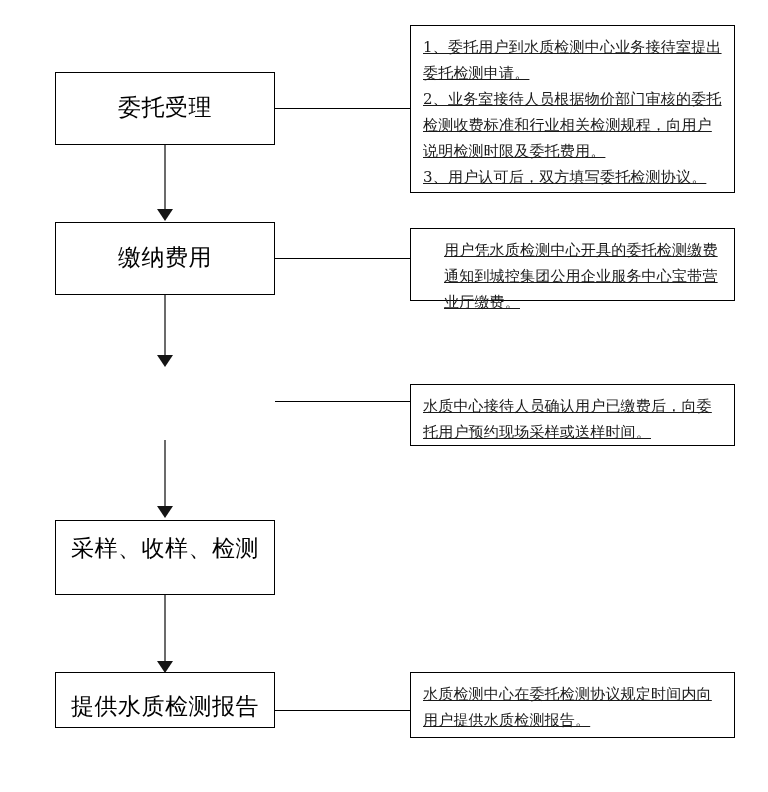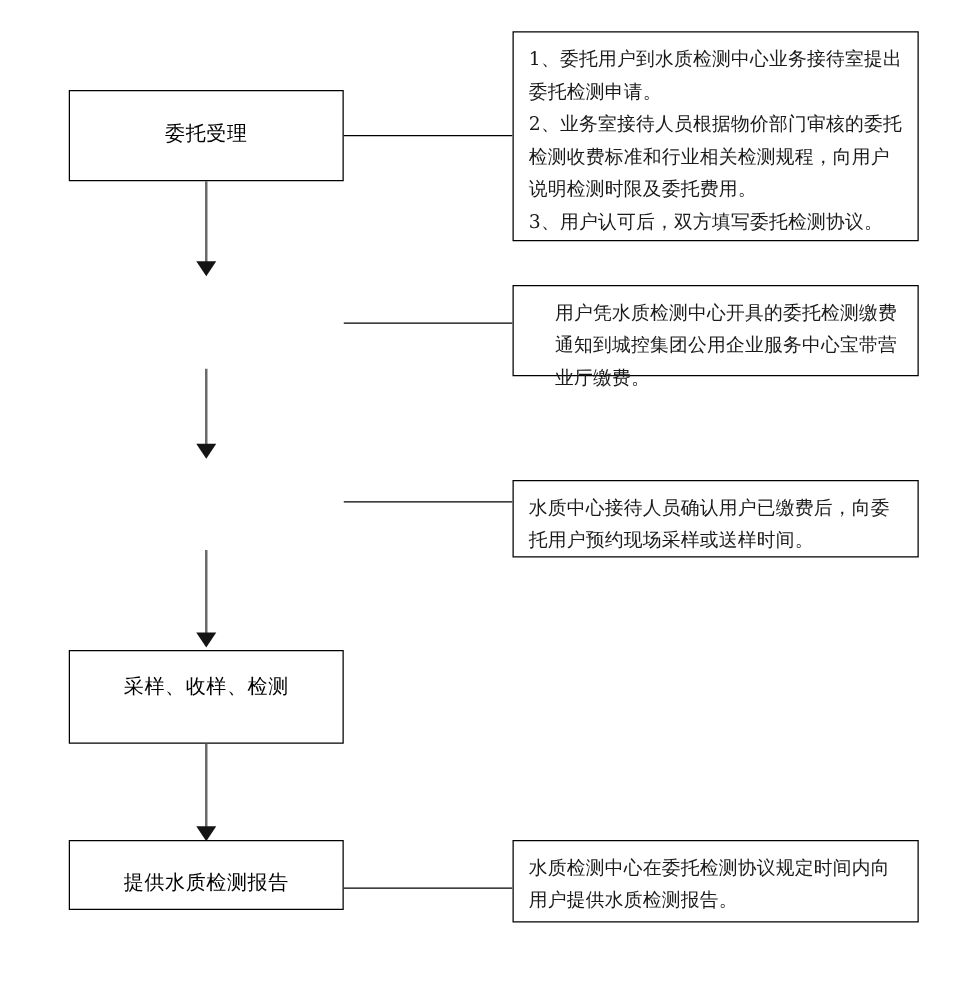--- a/index.html
+++ b/index.html
@@ -26,21 +26,21 @@
     box-sizing: border-box;
     border: 1.5px solid #000000;
     background: #ffffff;
   }
   .proc-label {
     position: absolute;
     left: 0;
     right: 0;
     text-align: center;
     font-family: "DejaVu Sans", "Liberation Sans", sans-serif;
-    font-size: 16px;
+    font-size: 23px;
     line-height: 26px;
     color: #000000;
     letter-spacing: 0.5px;
     white-space: nowrap;
   }
 
   
   .desc-box {
     position: absolute;
     left: 410px;
@@ -51,20 +51,21 @@
     padding: 8px 10px 8px 12px;
   }
   .desc-text {
     font-family: "DejaVu Serif", "Liberation Serif", serif;
     font-size: 15px;
     line-height: 26px;
     color: #1a1a1a;
     text-align: left;
     white-space: pre-line;
     letter-spacing: 0.2px;
+    text-decoration: underline;
   }
 
   
   .h-connector {
     position: absolute;
     height: 0;
     border-top: 1.5px solid #000000;
   }
   .v-arrow {
     position: absolute;
@@ -95,20 +96,23 @@
 
   <div class="desc-box" style="top:25px; height:168px;">
     <div class="desc-text">1、委托用户到水质检测中心业务接待室提出委托检测申请。
 2、业务室接待人员根据物价部门审核的委托检测收费标准和行业相关检测规程，向用户说明检测时限及委托费用。
 3、用户认可后，双方填写委托检测协议。</div>
   </div>
 
   <div class="v-arrow" style="top:145px; height:66px;"></div>
   <div class="arrow-head" style="top:209px;"></div>
 
+  <div class="proc-box" style="top:222px; height:73px;">
+    <div class="proc-label" style="top:21px;">缴纳费用</div>
+  </div>
 
   <div class="h-connector" style="left:275px; top:258px; width:135px;"></div>
 
   <div class="desc-box" style="top:228px; height:73px;padding-left:33px;">
     <div class="desc-text">用户凭水质检测中心开具的委托检测缴费通知到城控集团公用企业服务中心宝带营业厅缴费。</div>
   </div>
 
   <div class="v-arrow" style="top:295px; height:62px;"></div>
   <div class="arrow-head" style="top:355px;"></div>
 

